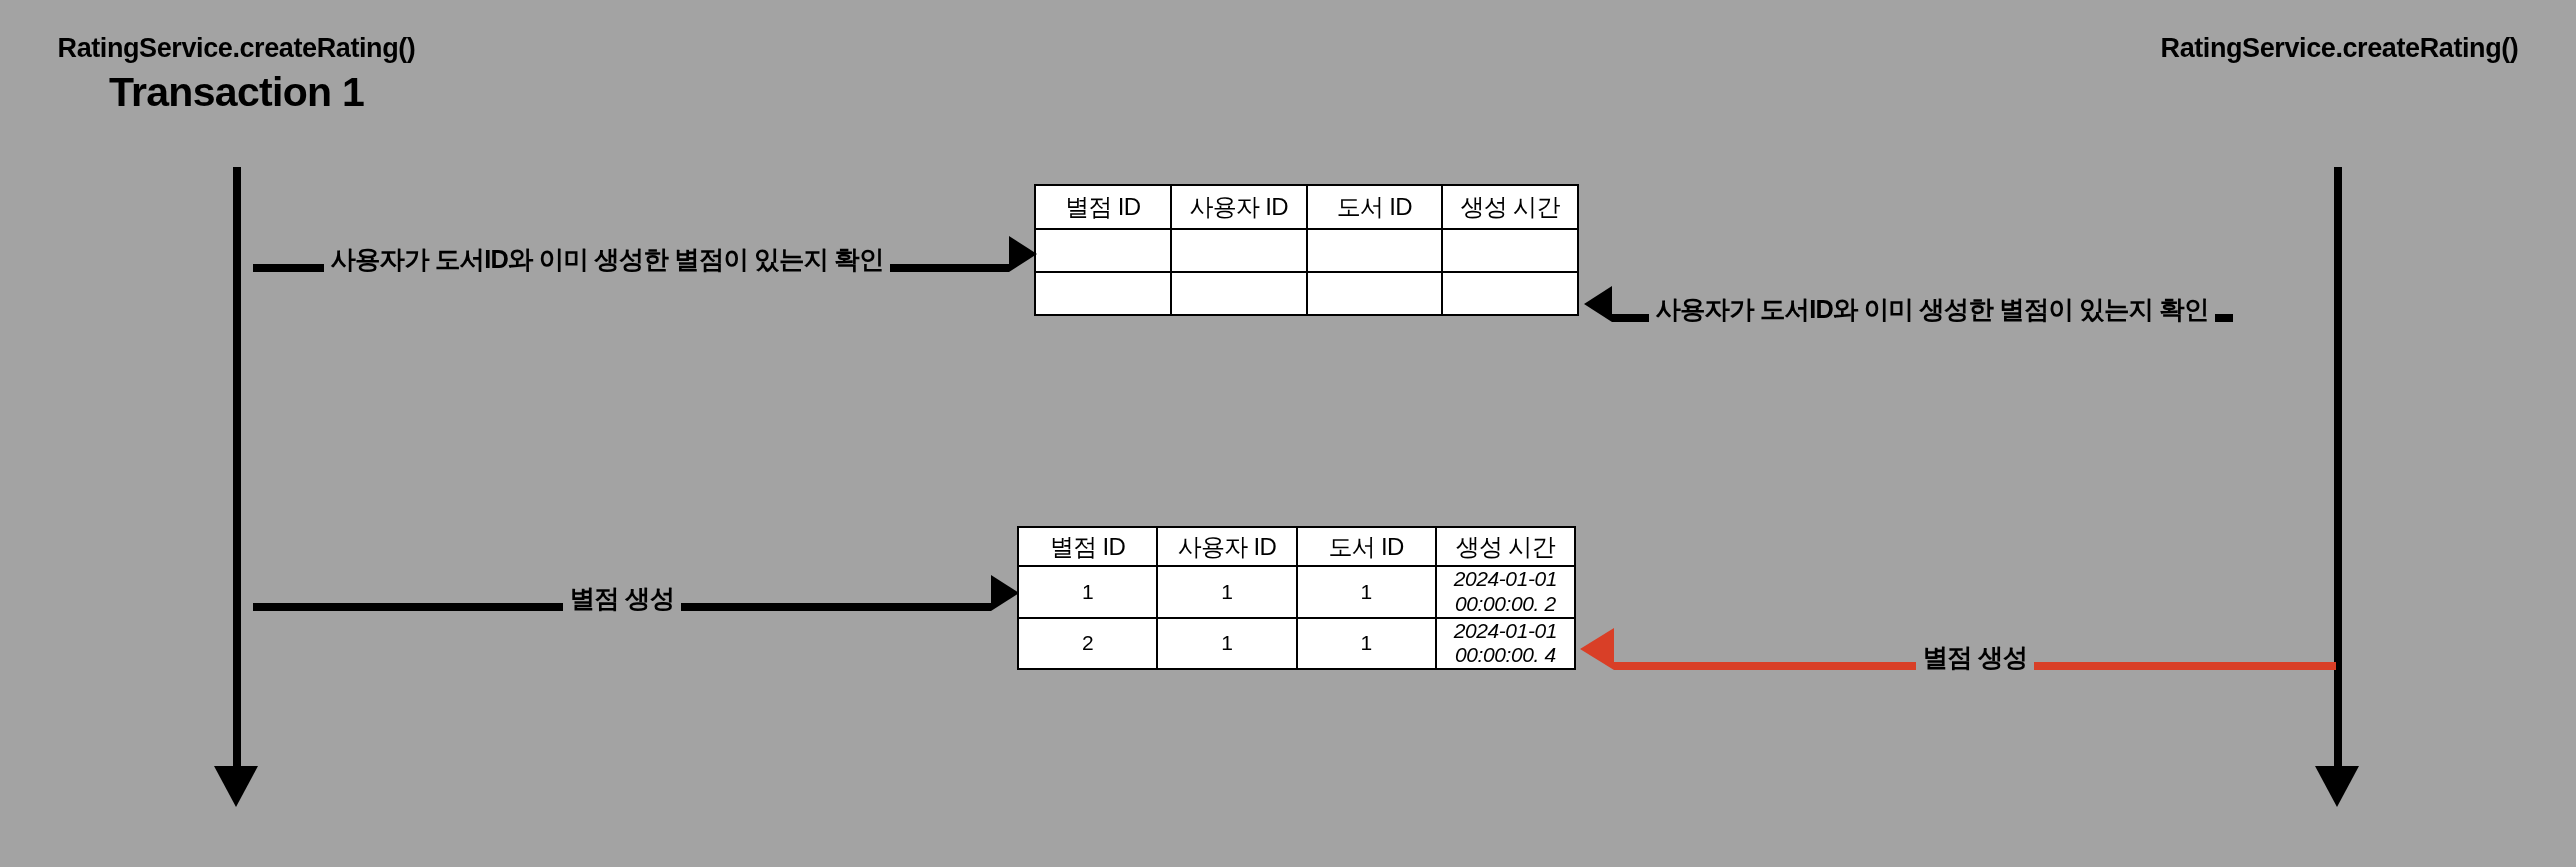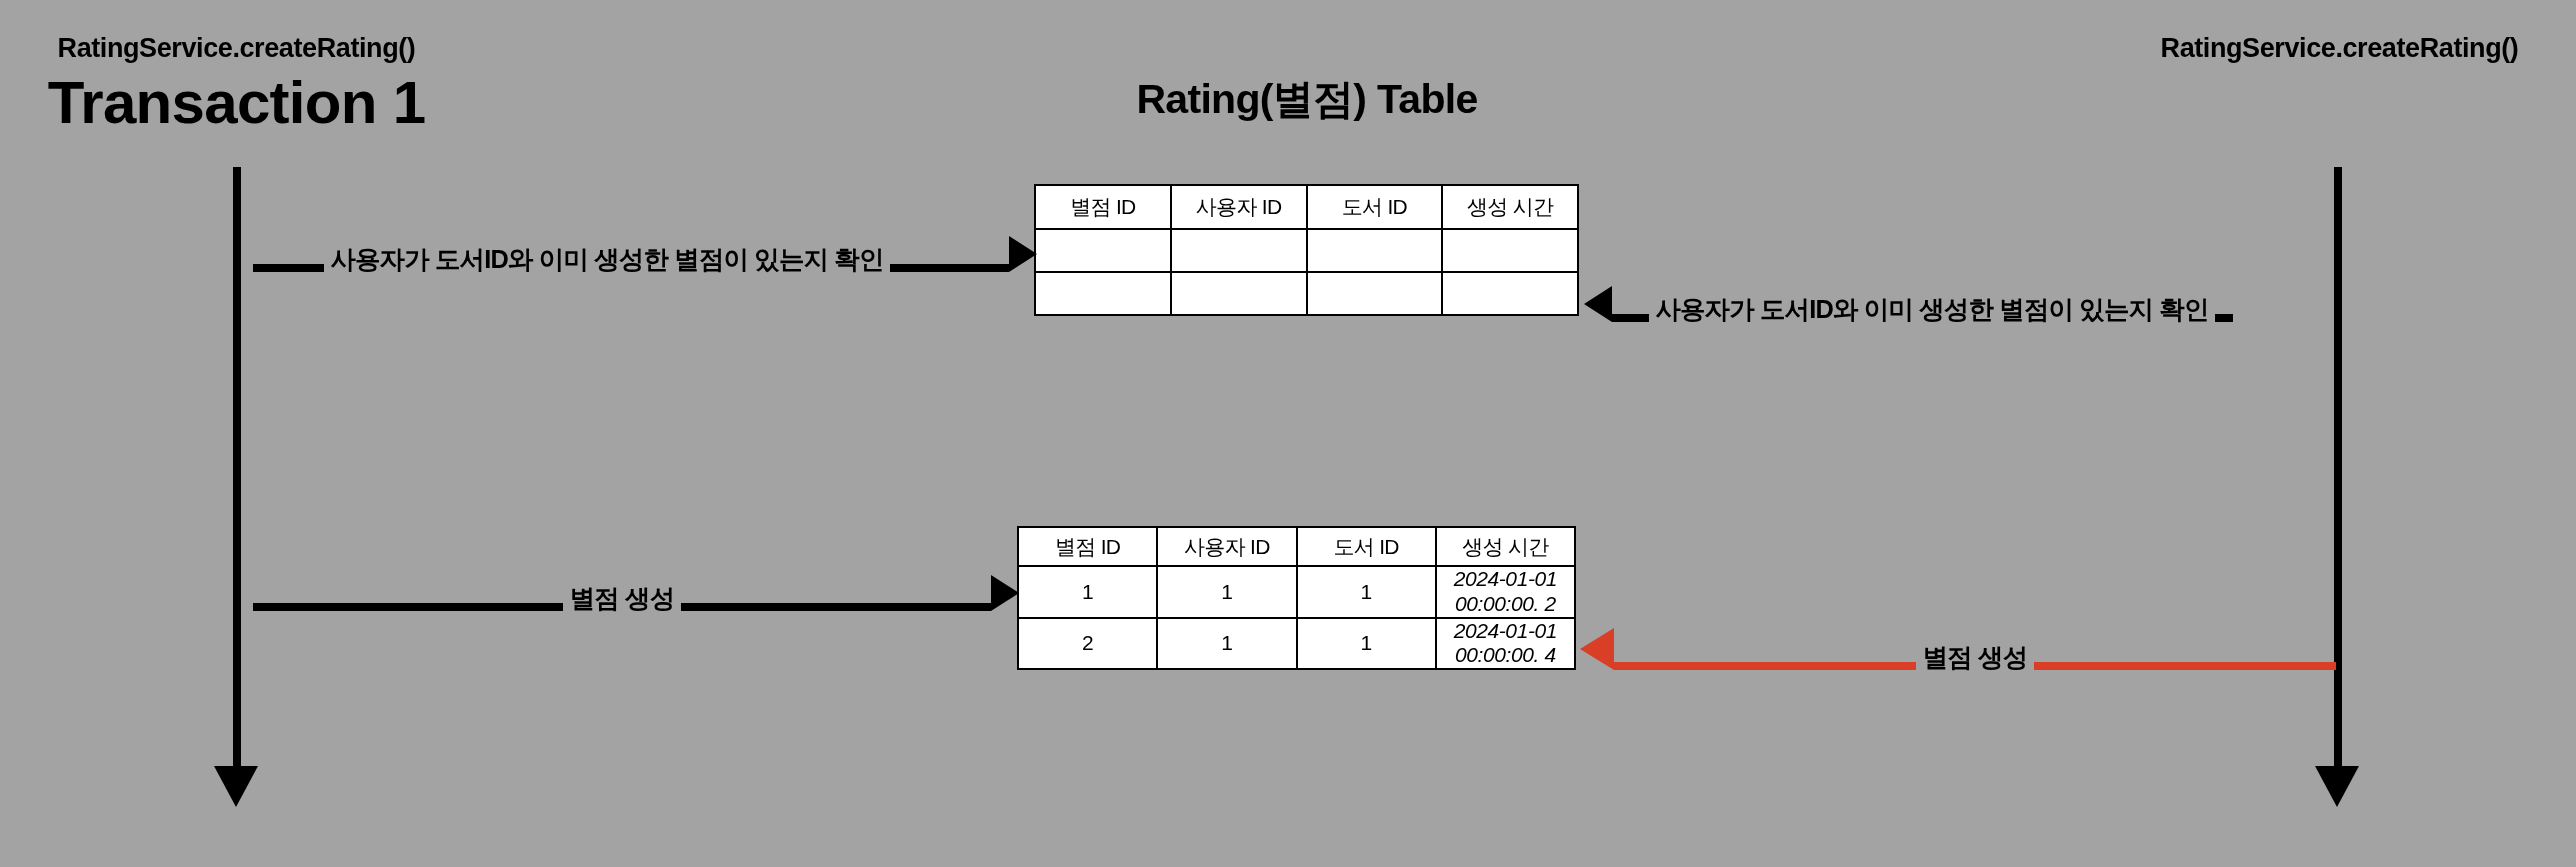--- a/index.html
+++ b/index.html
@@ -25,21 +25,21 @@
     text-align: center;
     white-space: nowrap;
   }
   .svc-label {
     font-size: 27px;
     font-weight: bold;
     letter-spacing: -0.4px;
     line-height: 1.0;
   }
   .txn-title {
-    font-size: 60px;
+    font-size: 41px;
     font-weight: bold;
     letter-spacing: -0.7px;
     line-height: 1.05;
     margin-top: 8.5px;
   }
   .table-title {
     font-size: 41px;
     font-weight: bold;
     letter-spacing: -0.7px;
     line-height: 1.05;
@@ -69,21 +69,21 @@
   }
   .rating-table td, .rating-table th {
     border: 2.1px solid #000000;
     text-align: center;
     vertical-align: middle;
     font-weight: normal;
     padding: 0;
     color: #000000;
   }
   .rating-table th {
-    font-size: 21px;
+    font-size: 24px;
     letter-spacing: -0.7px;
   }
   .rating-table td {
     font-size: 21px;
     letter-spacing: -0.4px;
   }
   .ts-cell {
     font-size: 19px;
     line-height: 1.18;
     letter-spacing: -0.7px;
@@ -153,23 +153,20 @@
 </head>
 <body>
 
 <div id="canvas">
 
   <div class="col-head" style="left:0px; top:35px; width:473px;">
     <div class="svc-label">RatingService.createRating()</div>
     <div class="txn-title">Transaction 1</div>
   </div>
 
-  <div class="col-head" style="left:989px; top:78px; width:636px;">
-    <div class="table-title">Rating(별점) Table</div>
-  </div>
 
   <div class="col-head" style="left:2103px; top:35px; width:473px;">
     <div class="svc-label">RatingService.createRating()</div>
   </div>
 
   <div class="lifeline" style="left:233px; top:167px; height:604px;"></div>
   <div class="lifeline-head" style="left:214px; top:766px;"></div>
 
   <div class="lifeline" style="left:2334px; top:167px; height:604px;"></div>
   <div class="lifeline-head" style="left:2315px; top:766px;"></div>

